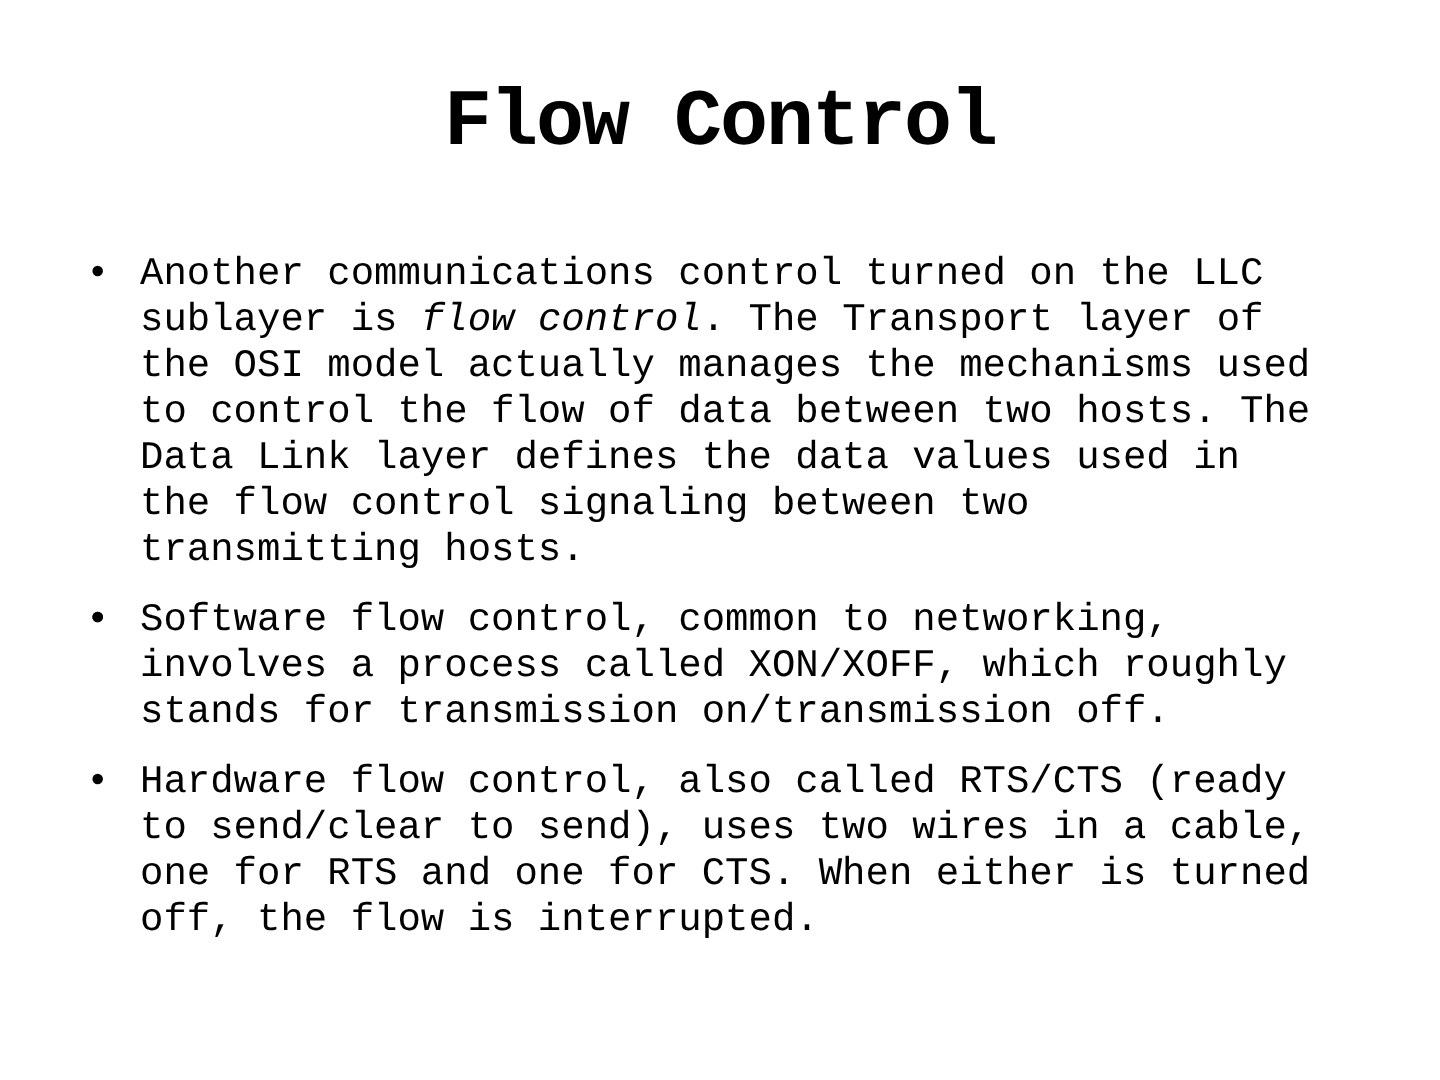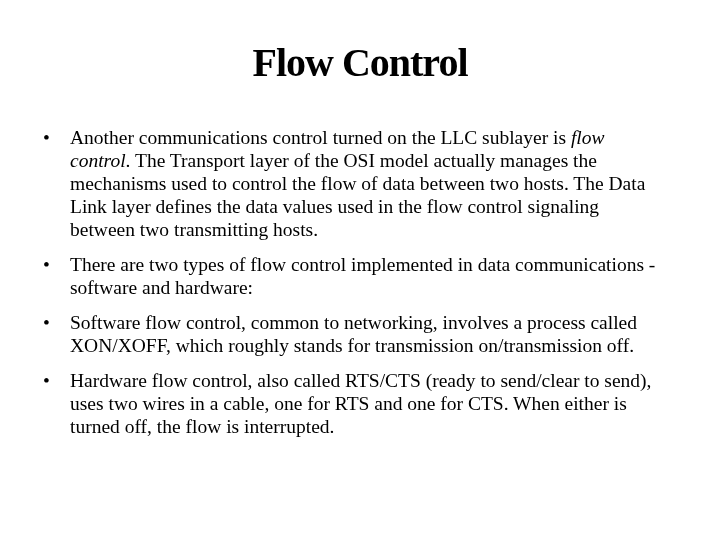--- a/index.html
+++ b/index.html
@@ -8,21 +8,21 @@
     width: 720px;
     height: 540px;
     background: #ffffff;
     overflow: hidden;
   }
   .slide {
     position: relative;
     width: 720px;
     height: 540px;
     background: #ffffff;
-    font-family: Liberation Serif, serif;
+    font-family: Liberation Mono, monospace;
     color: #000000;
   }
   .slide-title {
     position: absolute;
     top: 40px;
     left: 0;
     width: 720px;
     margin: 0;
     text-align: center;
     font-size: 40px;
@@ -71,21 +71,20 @@
 
   <ul class="bullet-list">
 
     <li class="bullet-item">
       <span class="bullet-marker">•</span>
       <span class="bullet-text"><span>Another communications control turned on the LLC sublayer is </span><em>flow control</em><span>. The Transport layer of the OSI model actually manages the mechanisms used to control the flow of data between two hosts. The Data Link layer defines the data values used in the flow control signaling between two transmitting hosts.</span></span>
     </li>
 
     <li class="bullet-item">
       <span class="bullet-marker">•</span>
-      <span class="bullet-text"><span>There are two types of flow control implemented in data communications - software and hardware:</span><em></em><span></span></span>
     </li>
 
     <li class="bullet-item">
       <span class="bullet-marker">•</span>
       <span class="bullet-text"><span>Software flow control, common to networking, involves a process called XON/XOFF, which roughly stands for transmission on/transmission off.</span><em></em><span></span></span>
     </li>
 
     <li class="bullet-item">
       <span class="bullet-marker">•</span>
       <span class="bullet-text"><span>Hardware flow control, also called RTS/CTS (ready to send/clear to send), uses two wires in a cable, one for RTS and one for CTS. When either is turned off, the flow is interrupted.</span><em></em><span></span></span>

